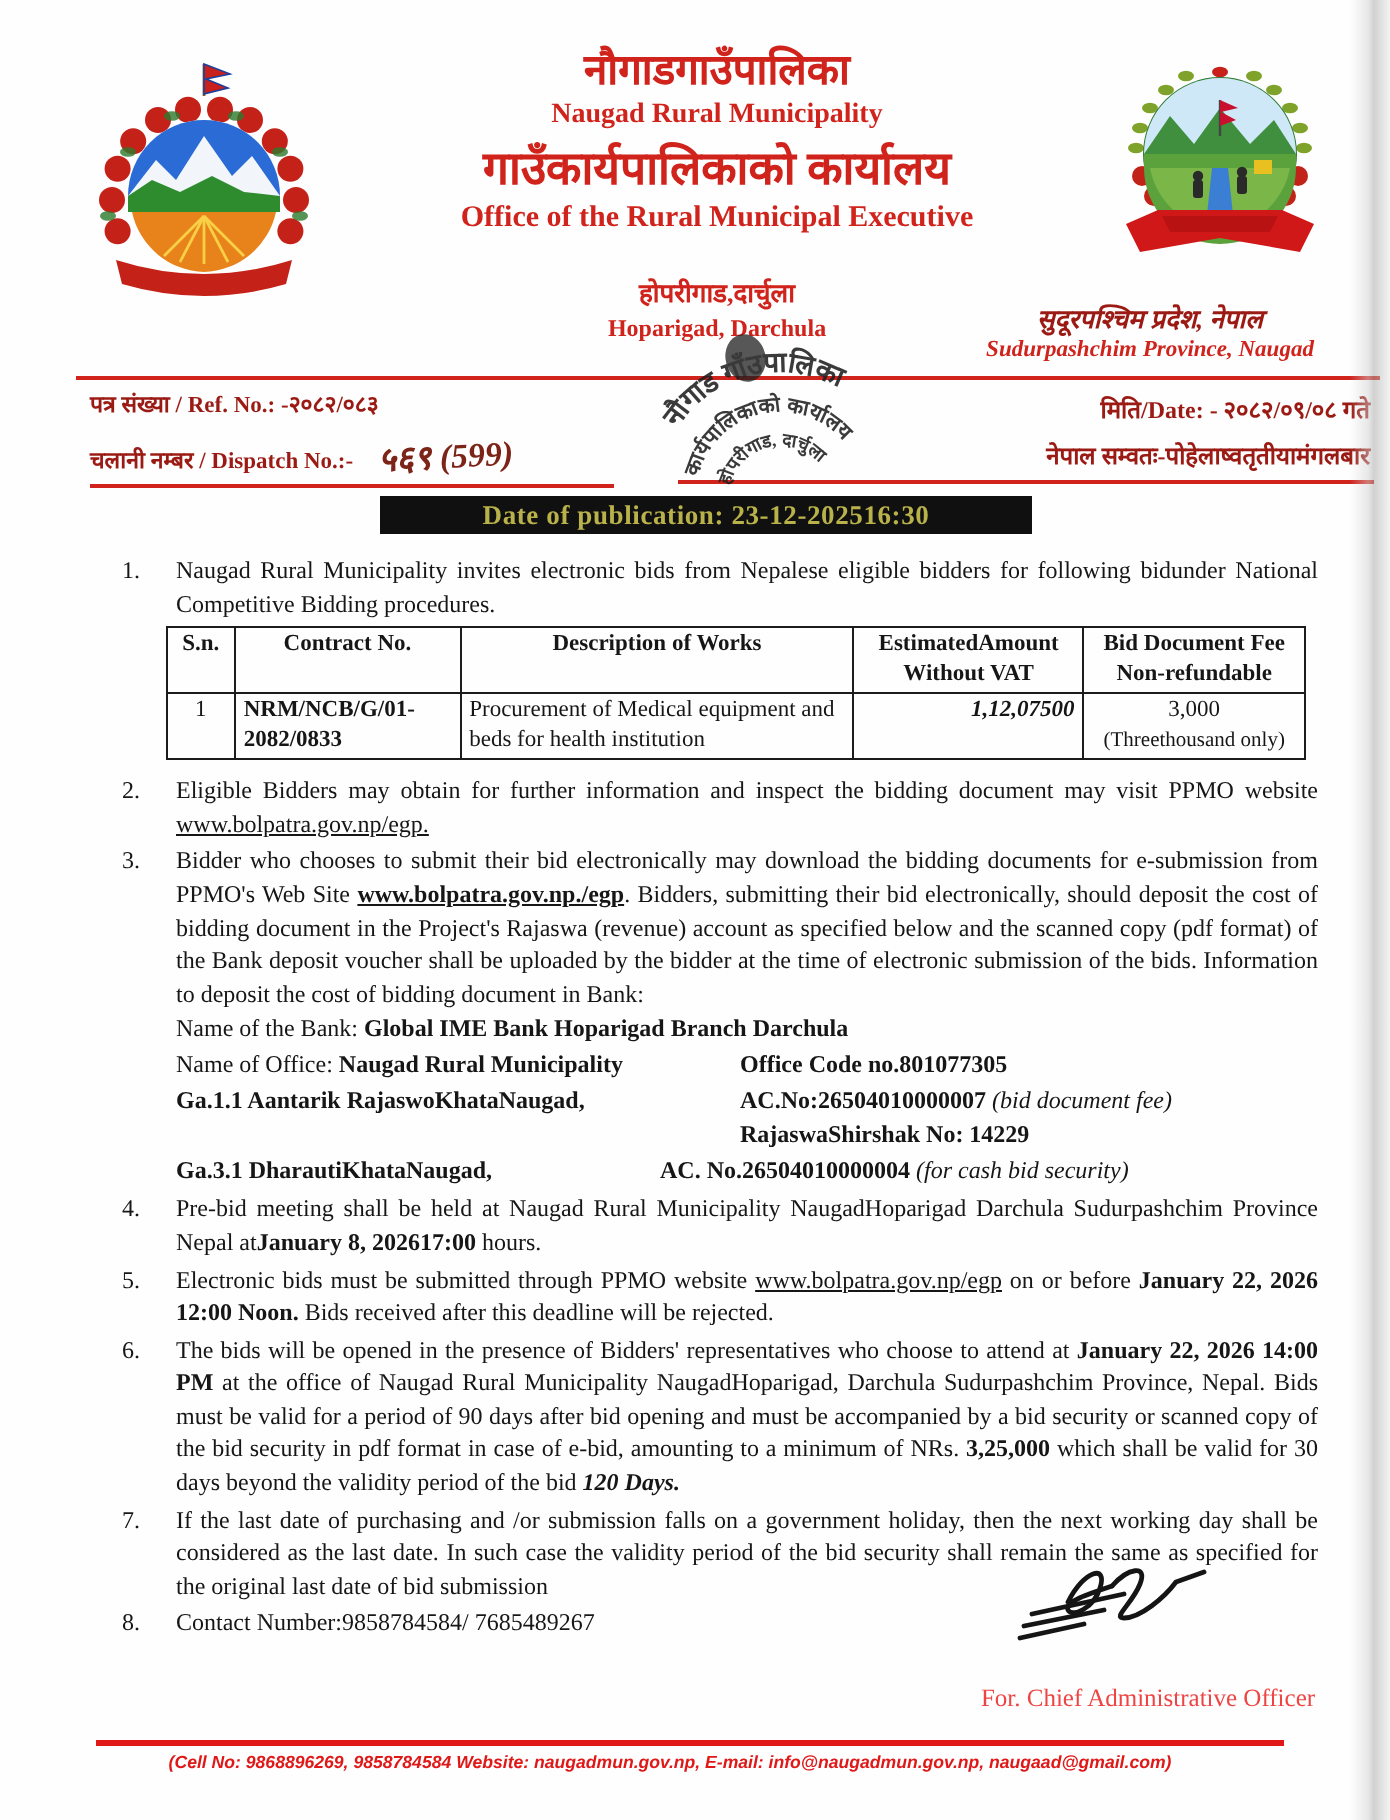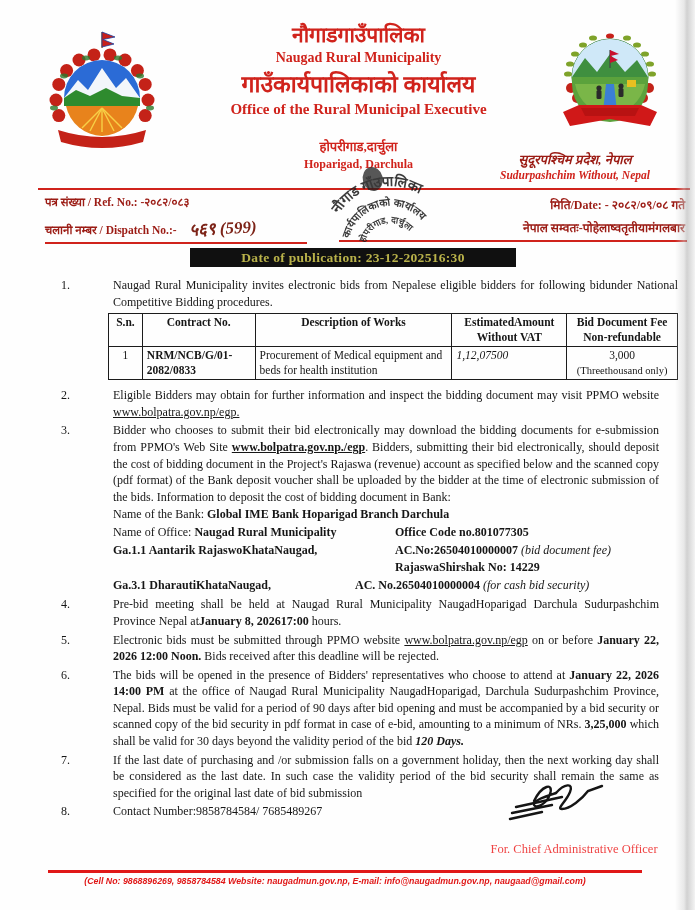--- a/index.html
+++ b/index.html
@@ -40,32 +40,32 @@
   .stamp-wrap{position:absolute;left:300px;top:147px;width:178px;height:117px;overflow:hidden;
               opacity:.88;pointer-events:none;}
   .strip{position:absolute;left:190px;top:248px;width:326px;height:19px;
          background:var(--strip_bg,#101010);color:var(--strip_text,#b9b24a);
          font-weight:bold;font-size:13.5px;line-height:19px;text-align:center;letter-spacing:.3px;}
 
   
   .body{position:absolute;left:45px;top:277px;width:614px;font-size:12px;line-height:16.6px;}
   .item{display:flex;margin-bottom:2px;}
   .num{flex:0 0 43px;padding-left:16px;box-sizing:border-box;}
-  .itext{flex:1;text-align:justify;margin-left:25px;}
+  .itext{flex:1;text-align:justify;}
   .b{font-weight:bold;} .i{font-style:italic;} .u{text-decoration:underline;}
 
   
   .bid-table{border-collapse:collapse;width:570px;margin:3px 0 5px -5px;line-height:15px;
              font-size:11.5px;text-align:left;}
   .bid-table th,.bid-table td{border:1.4px solid #1c1c1c;padding:1px 4px;vertical-align:top;}
   .bid-table th{font-weight:bold;text-align:center;}
   .c-sn{width:33px;} .c-contract{width:110px;} .c-desc{width:192px;}
   .c-amt{width:112px;} .c-fee{width:108px;}
   .td-sn{text-align:center;} .td-contract{font-weight:bold;}
-  .td-amt{font-weight:normal;font-style:italic;text-align:left;}
+  .td-amt{font-weight:bold;font-style:italic;text-align:right;}
   .td-fee{text-align:center;} .fee2{font-size:10.5px;}
 
   
   .bank{margin-top:1px;text-align:left;}
   .brow{margin-bottom:1px;}
   .cols{display:flex;}
   .w282{flex:0 0 282px;} .w242{flex:0 0 242px;}
 
   
   .signature{position:absolute;left:500px;top:779px;width:132px;height:60px;}
@@ -182,21 +182,21 @@
           <rect x="67.5" y="66" width="5" height="9" rx="1.5"></rect>
       </g>
       <rect x="76" y="58" width="9" height="7" fill="#e8c020"></rect>
       <path d="M12 90 L28 83 L90 83 L106 90 L99 104 L59 97 L19 104 Z" fill="#d01818"></path>
       <path d="M30 86 L88 86 L84 94 L34 94 Z" fill="#b81212"></path>
     </svg>
   </div>
 
   <div class="province">
     <div class="p-np">सुदूरपश्चिम प्रदेश, नेपाल</div>
-    <div class="p-en">Sudurpashchim Without, Nepal</div>
+    <div class="p-en">Sudurpashchim Province, Naugad</div>
   </div>
 
   <div class="rule rule-top"></div>
   <div class="meta-left">
     <div class="m-row">
       <span>पत्र संख्या / Ref. No.:</span>
       <span>-२०८२/०८३</span>
     </div>
     <div class="m-row">
       <span>चलानी नम्बर / Dispatch No.:-</span>

